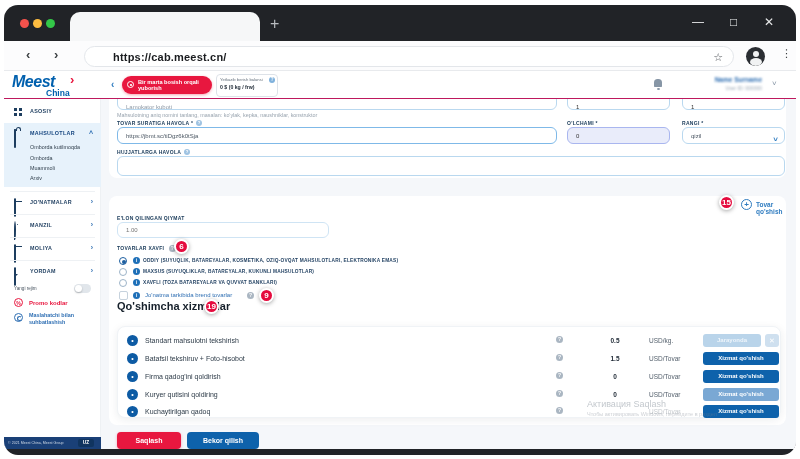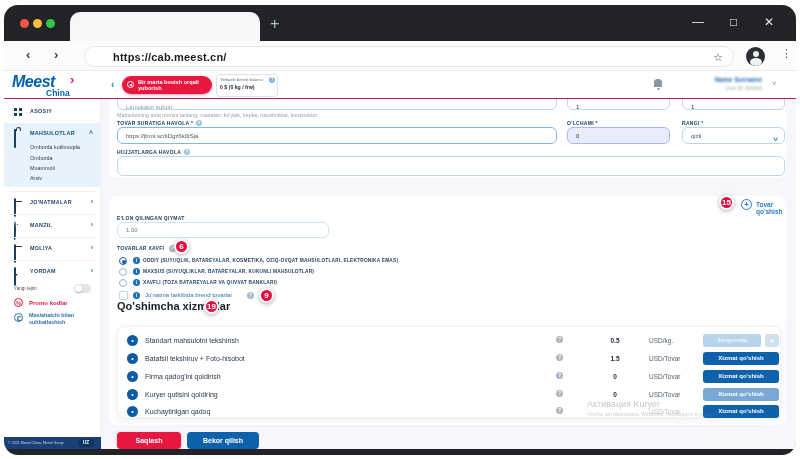--- a/index.html
+++ b/index.html
@@ -308,21 +308,21 @@
           <div class="svcrow" style="top:76px;">
             <span class="svcico">•</span>
             <span class="svcname">Kuchaytirilgan qadoq</span>
             <span class="ghelp svchelp">?</span>
             <span class="svcprice"></span>
             <span class="svcunit" style="opacity:.35;">USD/Tovar</span>
             <span class="svcbtn" style="left:585px;width:76px;">Xizmat qo'shish</span>
           </div>
         </div>
 
-        <div class="wm1">Активация Kuryer</div>
+        <div class="wm1">Активация Saqlash</div>
         <div class="wm2">Чтобы активировать Windows, перейдите в раздел</div>
 
         <div class="savebtn">Saqlash</div>
         <div class="cancelbtn">Bekor qilish</div>
       </div>
 
     </div>
   </div>
 </div>
 

